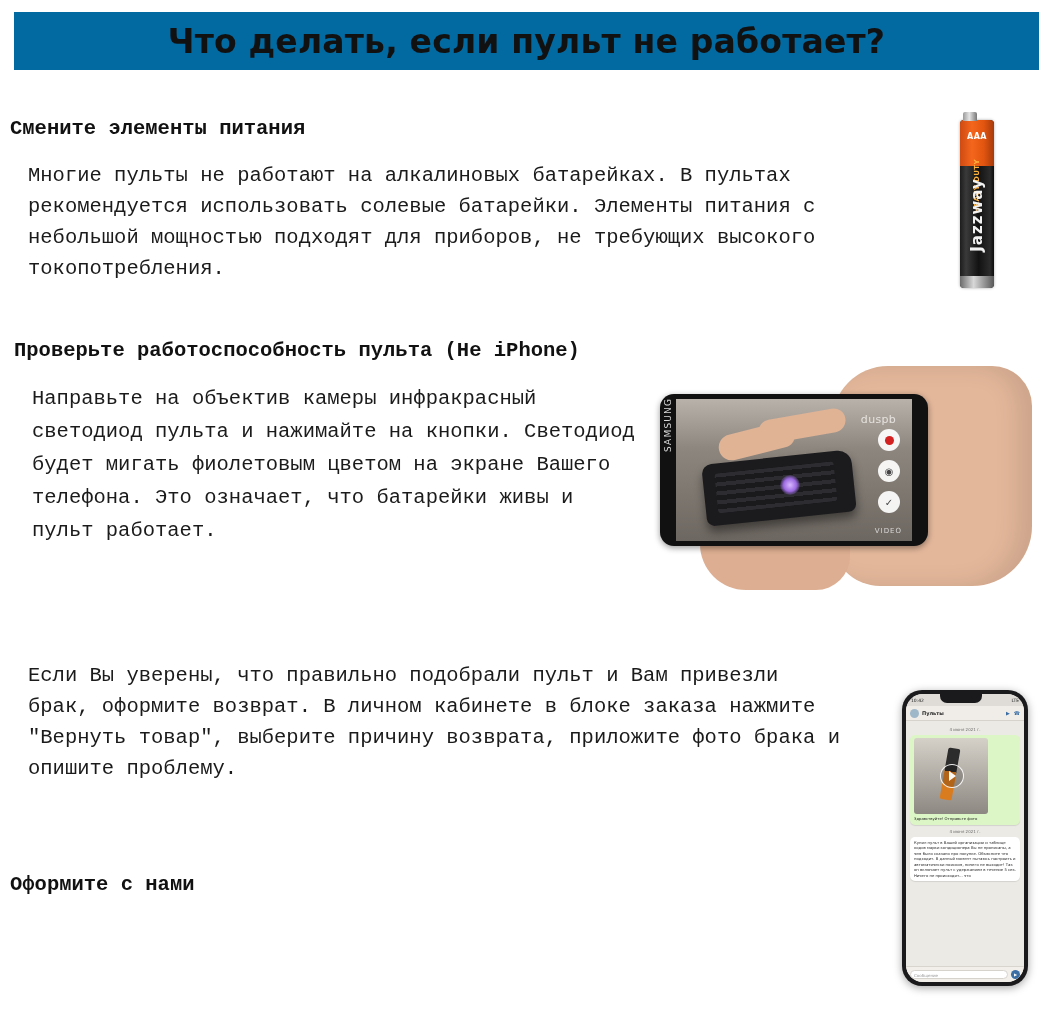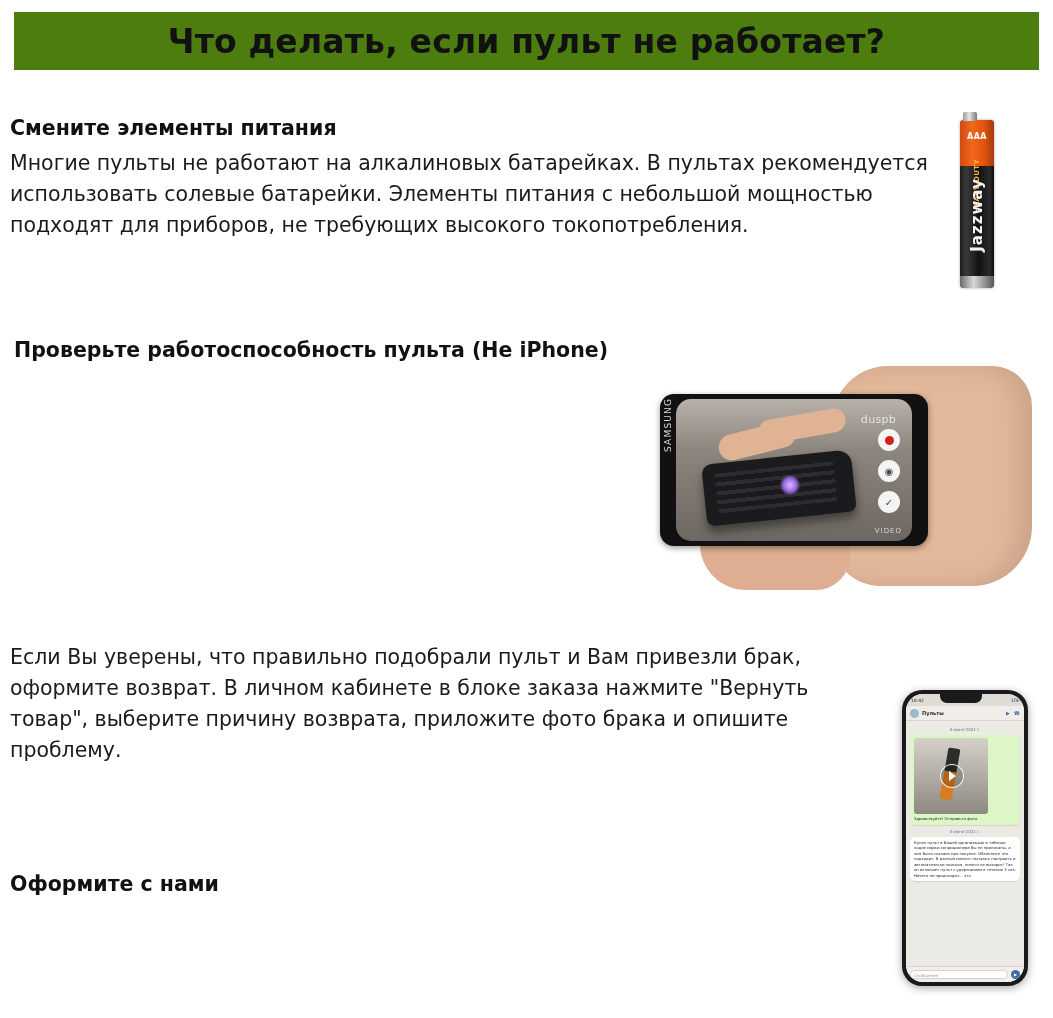--- a/index.html
+++ b/index.html
@@ -16,49 +16,50 @@
     overflow: hidden;
   }
 
   
   .banner {
     position: absolute;
     left: 14px;
     top: 12px;
     width: 1025px;
     height: 58px;
-    background: #4d7c0f;
+    background: #0369a1;
     display: flex;
     align-items: center;
     justify-content: center;
   }
   .banner-title {
     font-size: 33px;
     font-weight: bold;
     letter-spacing: 0.2px;
     color: #111111;
     white-space: nowrap;
   }
 
   
   .section {
     position: absolute;
+    font-family: Liberation Mono, monospace;
   }
   .section-title {
     font-size: 20.5px;
     font-weight: bold;
     color: #111111;
     margin: 0 0 6px 0;
     line-height: 1.25;
   }
   .section-body {
     font-size: 20.5px;
     line-height: 1.52;
     color: #1b1b1b;
-    margin: 0;
+    margin: 18px;
     white-space: pre-line;
   }
 
   #sec-batteries { left: 10px; top: 116px; width: 930px; }
   #sec-check     { left: 14px; top: 338px; width: 640px; }
   #sec-return    { left: 10px; top: 642px; width: 860px; }
   #sec-contact   { left: 10px; top: 872px; width: 830px; }
 
   #sec-check .section-title { margin-bottom: 5px; }
   #sec-check .section-body  { line-height: 1.62; }
@@ -183,21 +184,20 @@
     overflow: hidden;
   }
   .phone-land-screen {
     position: absolute;
     left: 16px;
     top: 5px;
     width: 236px;
     height: 142px;
     background: linear-gradient(to bottom, #b9b2ab 0%, #8d867e 35%, #6d6761 100%);
     overflow: hidden;
-    border-radius: 15px;
   }
   .remote {
     position: absolute;
     left: 28px;
     top: 58px;
     width: 150px;
     height: 62px;
     background: #1b1b1e;
     border-radius: 10px 14px 8px 8px;
     transform: rotate(-6deg);
@@ -489,20 +489,21 @@
     </div>
     <div class="battery-sub">HEAVY DUTY</div>
     <div class="battery-brand">Jazzway</div>
     <div class="battery-bottom"></div>
   </div>
   <div class="battery-cap"></div>
 </div>
 
 <div class="section" id="sec-check">
   <h2 class="section-title">Проверьте работоспособность пульта (Не iPhone)</h2>
+  <p class="section-body">Направьте на объектив камеры инфракрасный светодиод пульта и нажимайте на кнопки. Светодиод будет мигать фиолетовым цветом на экране Вашего телефона. Это означает, что батарейки живы и пульт работает.</p>
 </div>
 
 <div class="phone-land">
   <div class="hand"></div>
   <div class="hand2"></div>
   <div class="phone-land-body">
     <div class="samsung-label">SAMSUNG</div>
     <div class="phone-land-screen">
       <div class="remote"></div>
       <div class="ir-dot"></div>

